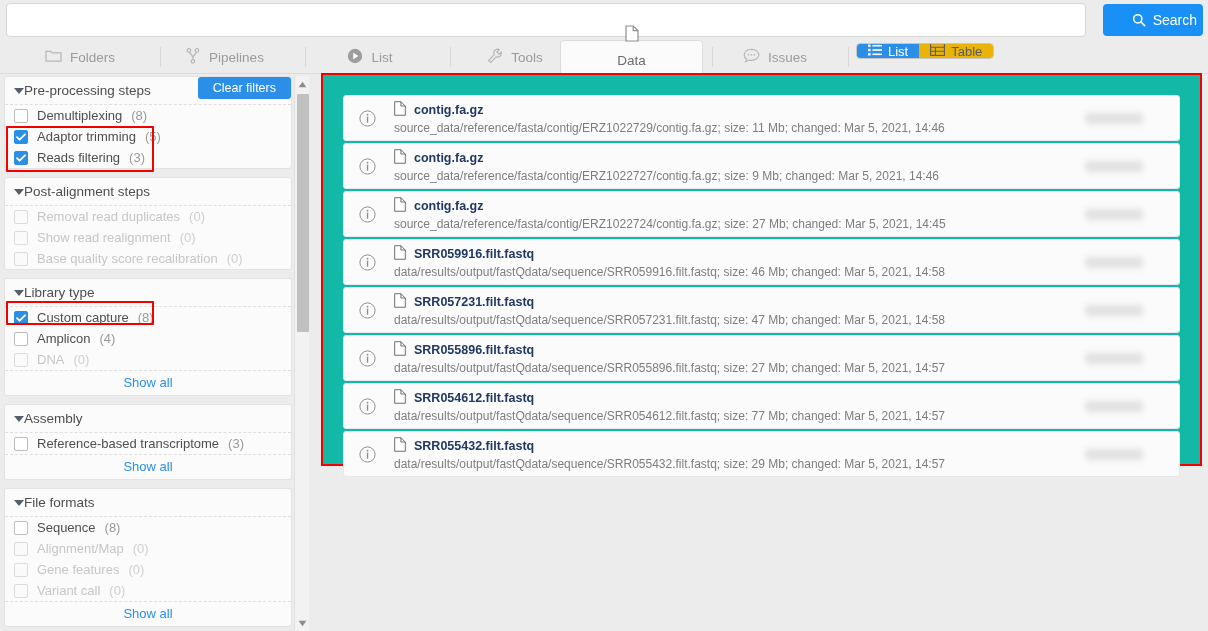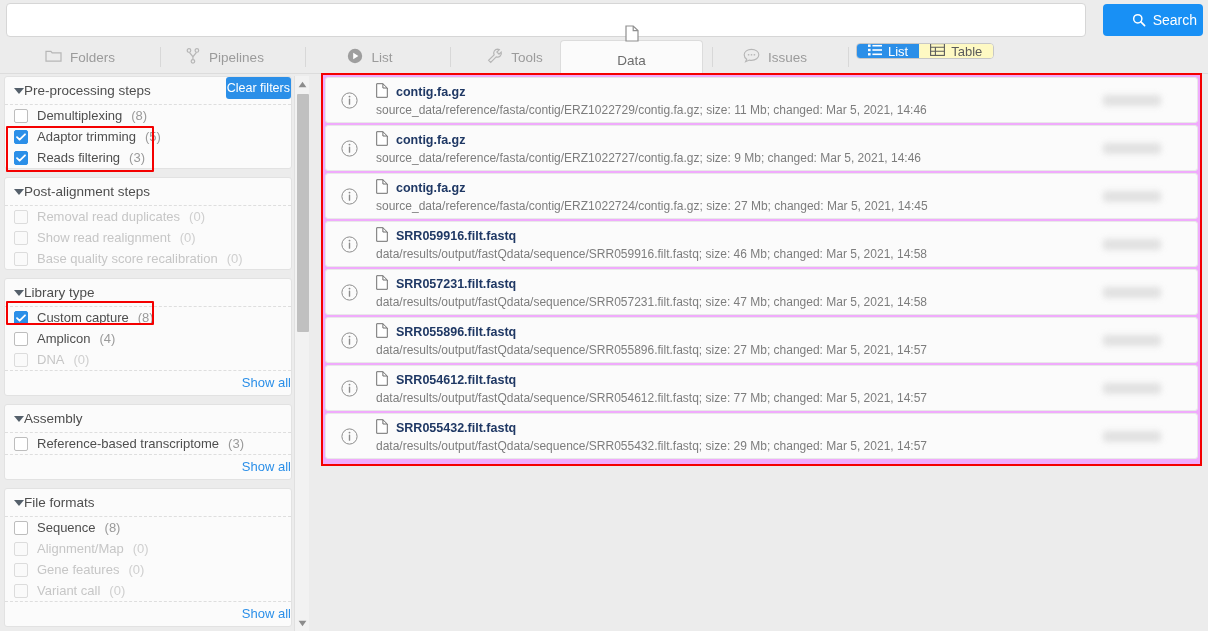--- a/index.html
+++ b/index.html
@@ -57,21 +57,21 @@
 
   
   .viewtoggle {
     position: absolute; left: 856px; top: 43px;
     display: flex; border: 1px solid #c7c7c7; border-radius: 4px; overflow: hidden;
     height: 16px; background: #fff;
   }
   .vt-btn {
     display: flex; align-items: center; gap: 6px;
     padding: 0 11px; font-size: 13px; cursor: pointer;
-    background: #fef9c3; color: #5b5b5b; border: none; height: 100%;
+    background: #eab308; color: #5b5b5b; border: none; height: 100%;
   }
   .vt-btn.on { background: #2b8fe8; color: #ffffff; }
 
   
   .sidebar {
     position: absolute; left: 0; top: 76px; width: 296px; height: 555px;
     background: #ececec; overflow: hidden;
   }
   .facet {
     background: #fbfbfb; border: 1px solid #e2e2e2; border-radius: 3px;
@@ -96,27 +96,27 @@
   .facet-row.disabled .count { color: #cfcfcf; }
   .cb {
     width: 14px; height: 14px; min-width:14px; border: 1px solid #bdbdbd;
     border-radius: 2px; background: #fff;
     display: flex; align-items: center; justify-content: center;
   }
   .cb.checked { background: #2b8fe8; border-color: #2b8fe8; }
   .cb.dis { border-color: #dcdcdc; background: #fafafa; }
   .cb.checked svg { display: block; }
   .showall {
-    text-align: right; color: #2b8fe8; font-size: 13px;
+    text-align: center; color: #2b8fe8; font-size: 13px;
     padding: 4px 0 5px 0; border-top: 1px dashed #dedede; cursor: pointer;
   }
   .clearbtn {
     position: absolute; right: 0px; top: 0px;
     background: #2b8fe8; color: #fff; font-size: 12.5px;
-    border: none; border-radius: 3px; padding: 4px 1px; cursor: pointer;
+    border: none; border-radius: 3px; padding: 4px 15px; cursor: pointer;
     font-family: "Liberation Sans", sans-serif;
   }
   
   .hl {
     position: absolute; border: 2px solid #f40000; pointer-events: none;
     border-radius: 1px;
   }
 
   
   .sbar {
@@ -129,21 +129,21 @@
   }
   .sbar-up { top: 0; } .sbar-dn { bottom: 0; }
   .sbar-thumb {
     position: absolute; left: 2px; top: 18px; width: 12px; height: 238px;
     background: #c0c0c0; border-radius: 1px;
   }
 
   
   .listwrap {
     position: absolute; left: 321px; top: 73px; width: 881px; height: 393px;
-    border: 2px solid #f40000; background: #f0abfc; padding: 2px;
+    border: 2px solid #f40000; background: #14b8a6; padding: 20px;
   }
   .row {
     position: relative; height: 46px; background: #fbfbfb;
     border: 1px solid #e8e8e8; border-radius: 3px;
     margin-bottom: 2px;
     display: flex; align-items: center;
   }
   .row-info {
     width: 46px; display: flex; align-items: center; justify-content: center;
     cursor: pointer;

